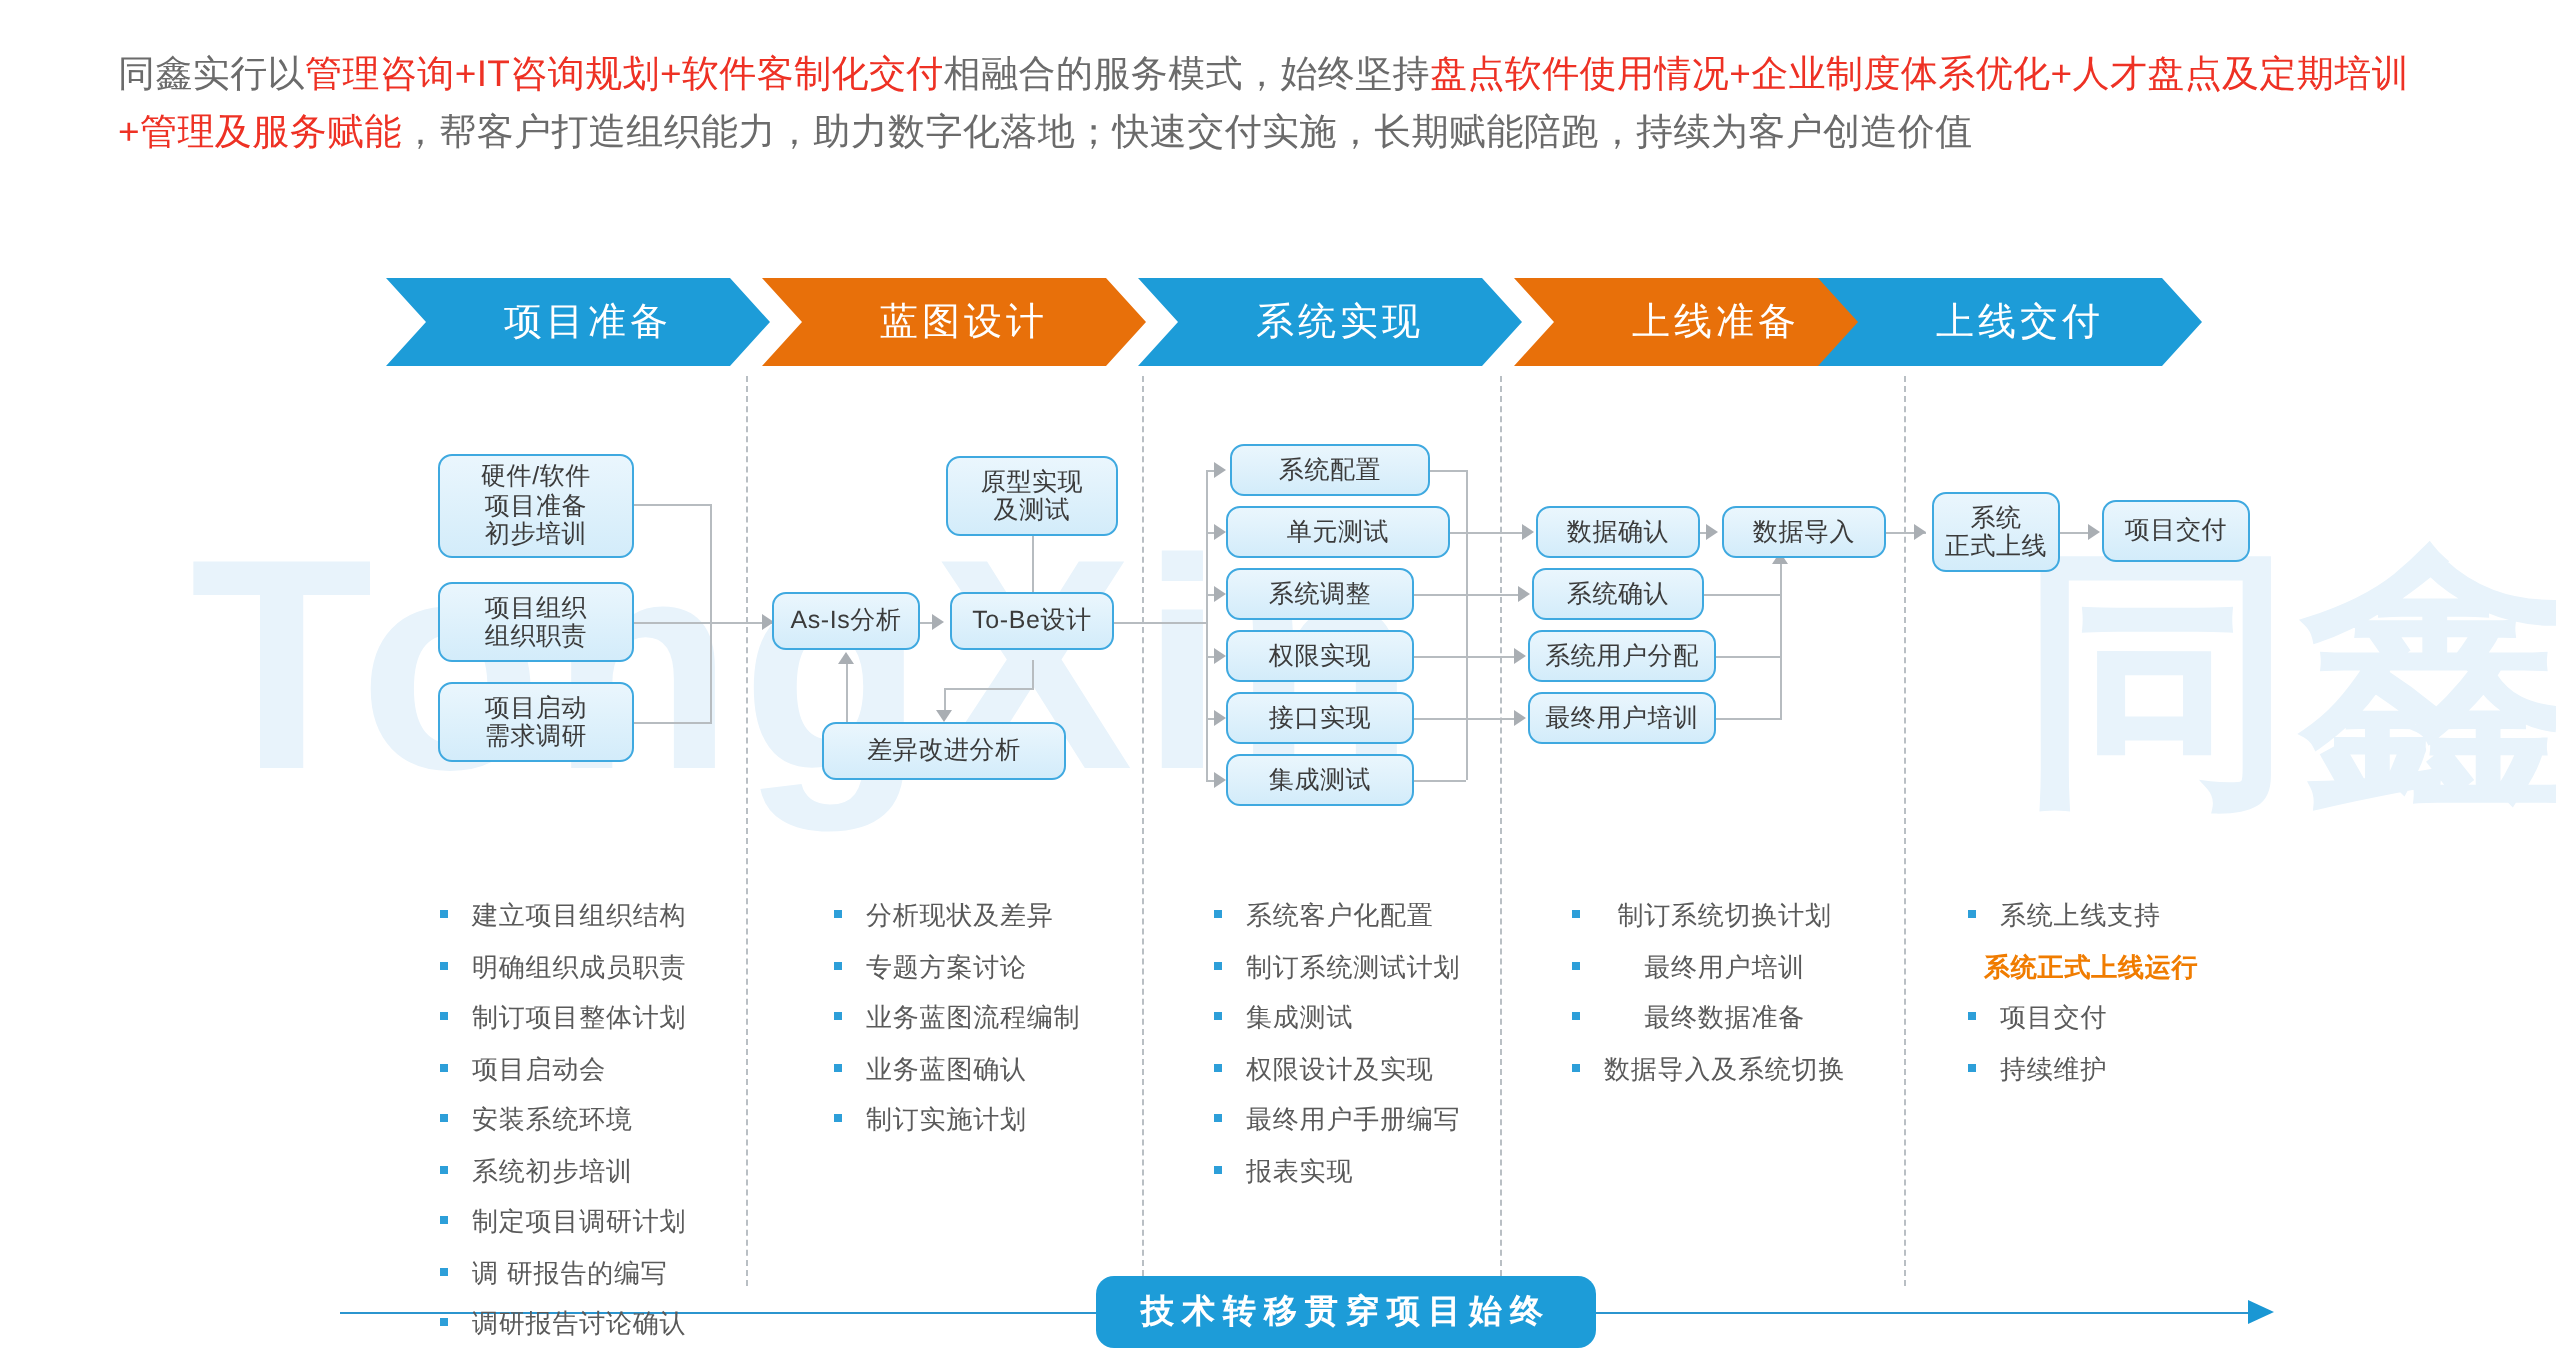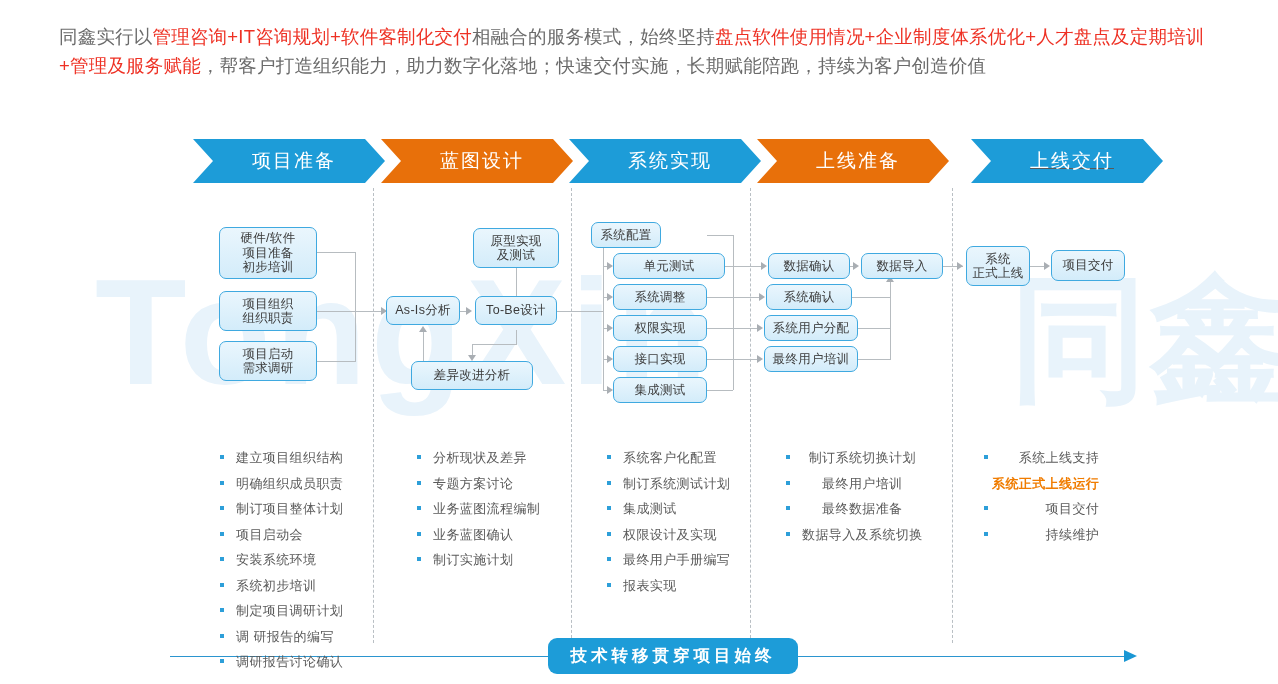--- a/index.html
+++ b/index.html
@@ -98,21 +98,21 @@
           <polygon points="0,0 172,0 192,22 172,44 0,44 20,22" fill="#1d9cd8"></polygon>
         </svg>
         <span class="lbl">系统实现</span>
       </div>
       <div class="chev" style="left: 564px; width: 192px;">
         <svg width="192" height="44">
           <polygon points="0,0 172,0 192,22 172,44 0,44 20,22" fill="#e8700a"></polygon>
         </svg>
         <span class="lbl">上线准备</span>
       </div>
-      <div class="chev" style="left: 778px; width: 192px; text-decoration: underline;">
+      <div class="chev" style="left: 716px; width: 192px;">
         <svg width="192" height="44">
           <polygon points="0,0 172,0 192,22 172,44 0,44 20,22" fill="#1d9cd8"></polygon>
         </svg>
         <span class="lbl">上线交付</span>
       </div>
     </div>
 
   <div class="vsep" style="left:373px;top:188px;height:455px;"></div>
   <div class="vsep" style="left:571px;top:188px;height:455px;"></div>
   <div class="vsep" style="left:750px;top:188px;height:455px;"></div>
@@ -214,21 +214,21 @@
       <div class="fbox" style="left: 475px; top: 296px; width: 82px; height: 29px;">
         <div>
           <span>To-Be设计</span>
         </div>
       </div>
       <div class="fbox" style="left: 411px; top: 361px; width: 122px; height: 29px;">
         <div>
           <span>差异改进分析</span>
         </div>
       </div>
-      <div class="fbox" style="left: 591px; top: 222px; width: 70px; height: 26px;">
+      <div class="fbox" style="left: 615px; top: 222px; width: 100px; height: 26px;">
         <div>
           <span>系统配置</span>
         </div>
       </div>
       <div class="fbox" style="left: 613px; top: 253px; width: 112px; height: 26px;">
         <div>
           <span>单元测试</span>
         </div>
       </div>
       <div class="fbox" style="left: 613px; top: 284px; width: 94px; height: 26px;">
@@ -314,21 +314,21 @@
       <div class="bitem">权限设计及实现</div>
       <div class="bitem">最终用户手册编写</div>
       <div class="bitem">报表实现</div>
     </div>
   <div class="blist" id="list-col4" style="left:784px;top:428px;text-align:center;">
       <div class="bitem">制订系统切换计划</div>
       <div class="bitem">最终用户培训</div>
       <div class="bitem">最终数据准备</div>
       <div class="bitem">数据导入及系统切换</div>
     </div>
-  <div class="blist" id="list-col5" style="left:982px;top:428px;text-align:right;">
+  <div class="blist" id="list-col5" style="left:982px;top:428px;">
       <div class="bitem">系统上线支持</div>
       <div class="bitem nobul" style="color: rgb(240, 124, 0);">系统正式上线运行</div>
       <div class="bitem">项目交付</div>
       <div class="bitem">持续维护</div>
     </div>
 
   <div class="bottomline"></div>
   <div class="bottomarrow"></div>
   <div class="pill">技术转移贯穿项目始终</div>
 

